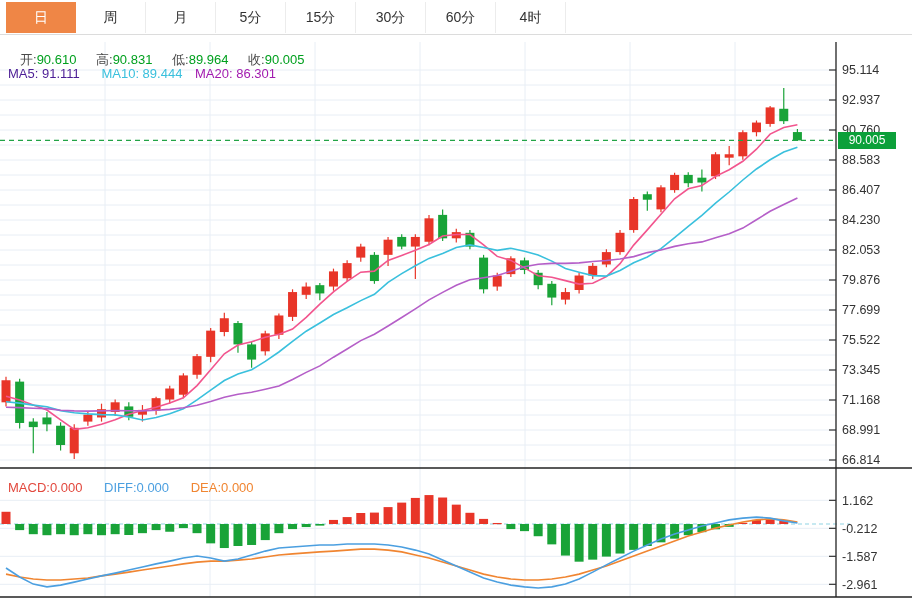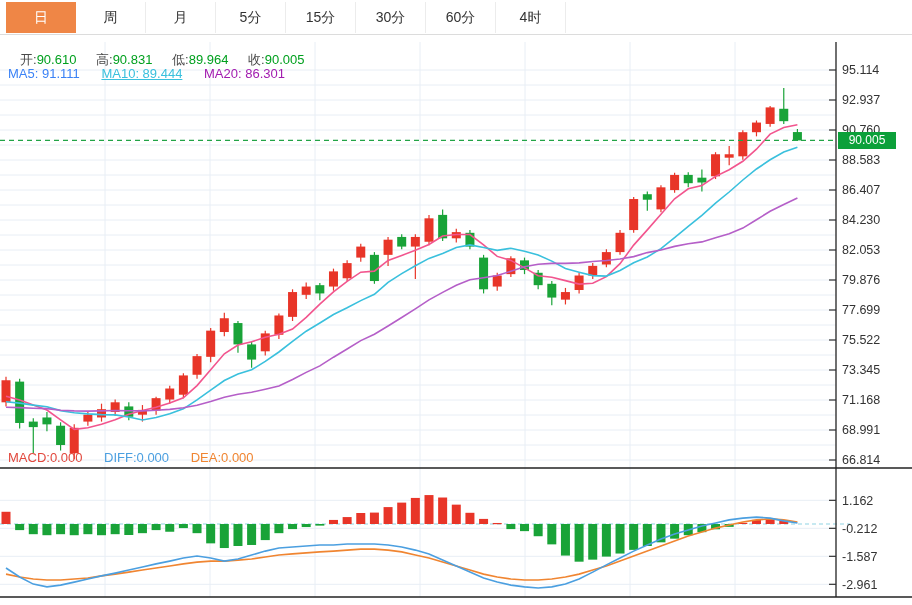--- a/index.html
+++ b/index.html
@@ -5,25 +5,25 @@
   html,body{margin:0;padding:0;background:#fff;}
   body{width:912px;height:605px;overflow:hidden;font-family:"Liberation Sans",sans-serif;position:relative;}
   
   .tabbar{position:absolute;left:0;top:0;width:912px;height:35px;background:#fff;border-bottom:1px solid #dcdcdc;display:flex;align-items:stretch;padding-left:6px;box-sizing:border-box;}
   .tab{width:70px;margin-top:2px;height:31px;display:flex;align-items:center;justify-content:center;font-size:14px;color:#333;border-right:1px solid #ececec;cursor:pointer;box-sizing:border-box;}
   .tab.selected{background:#ef8646;color:#fff;border-right:none;}
   
   .legend-row{position:absolute;left:8px;font-size:13px;white-space:nowrap;z-index:5;}
   .ohlc-row{top:51px;margin-left:12px;}
   .ma-row{top:66px;}
-  .macd-row{top:450px;}
+  .macd-row{top:480px;}
   .ohlc-label{color:#4a4a4a;}
   .ohlc-value{color:#00a01e;margin-right:16px;}
-  .ma5{color:#3b82f6;margin-right:18px;margin-top:40px;}
-  .ma10{color:#3ac0dd;margin-right:18px;text-decoration:underline;}
+  .ma5{color:#4c1d95;margin-right:18px;margin-top:40px;}
+  .ma10{color:#3ac0dd;margin-right:9px;}
   .ma20{color:#a21caf;}
   .macd-t{color:#e2483d;margin-right:18px;}
   .diff-t{color:#4b9fe0;margin-right:18px;}
   .dea-t{color:#f08531;}
   
   #chart{position:absolute;left:0;top:35px;}
   svg{font-family:"Liberation Sans",sans-serif;}
   .badge{position:absolute;left:838px;top:132px;width:58px;height:17px;background:#0ca03a;color:#fff;font-size:12px;line-height:17px;text-align:center;z-index:6;}
 </style>
 </head>

